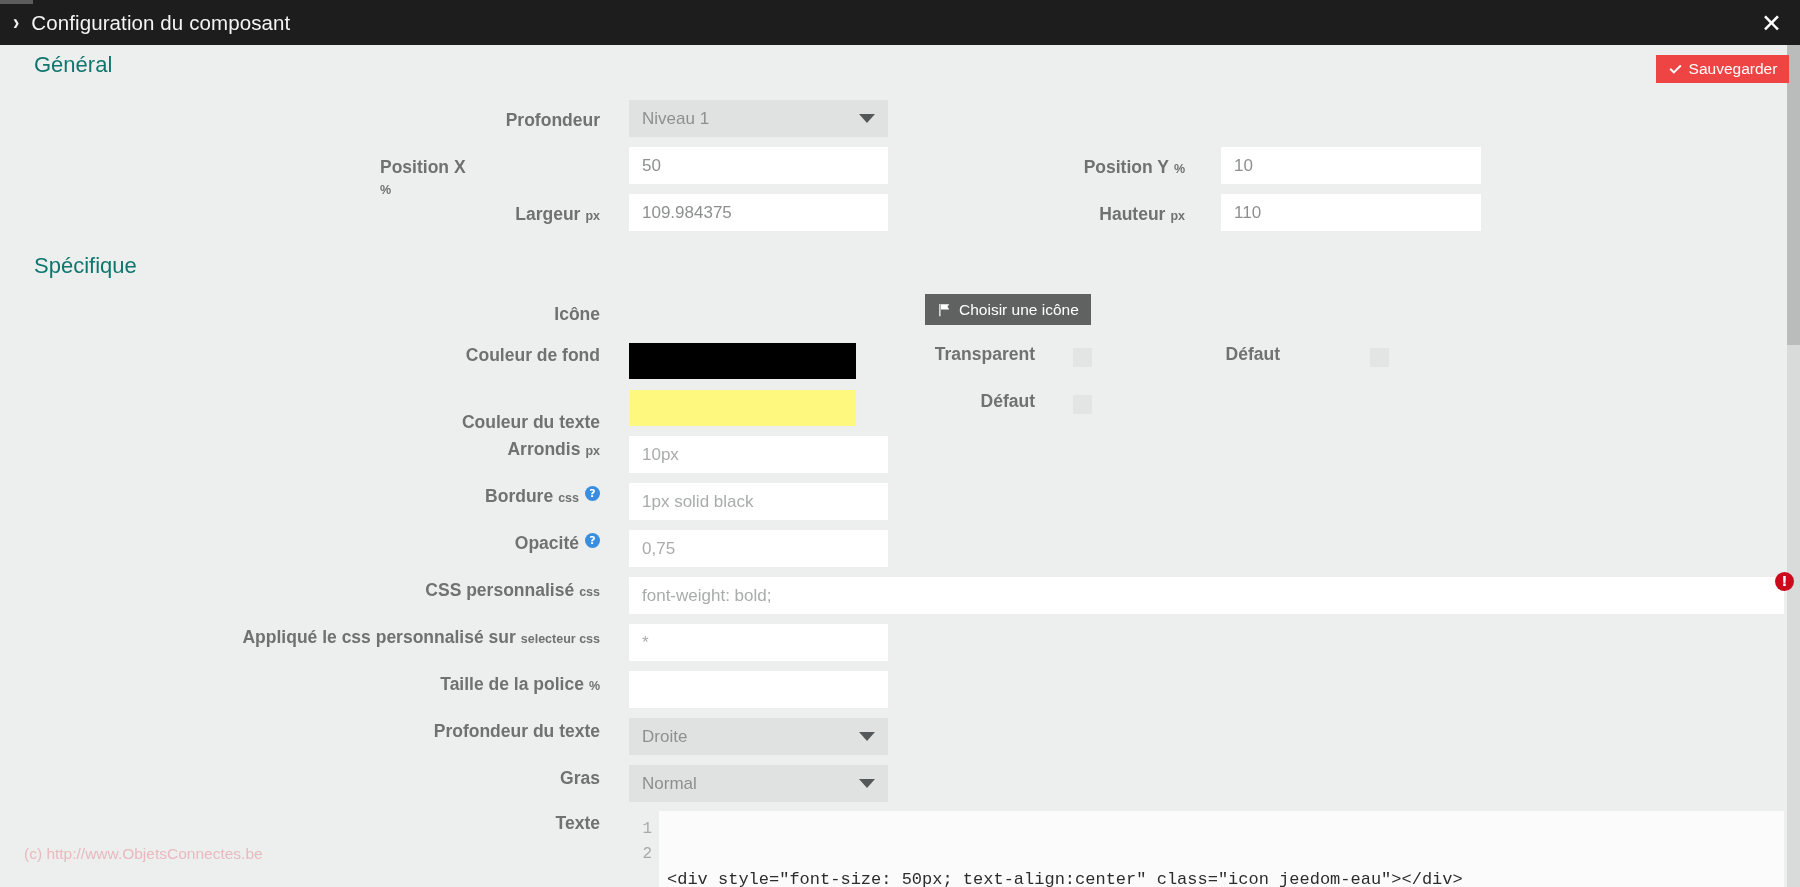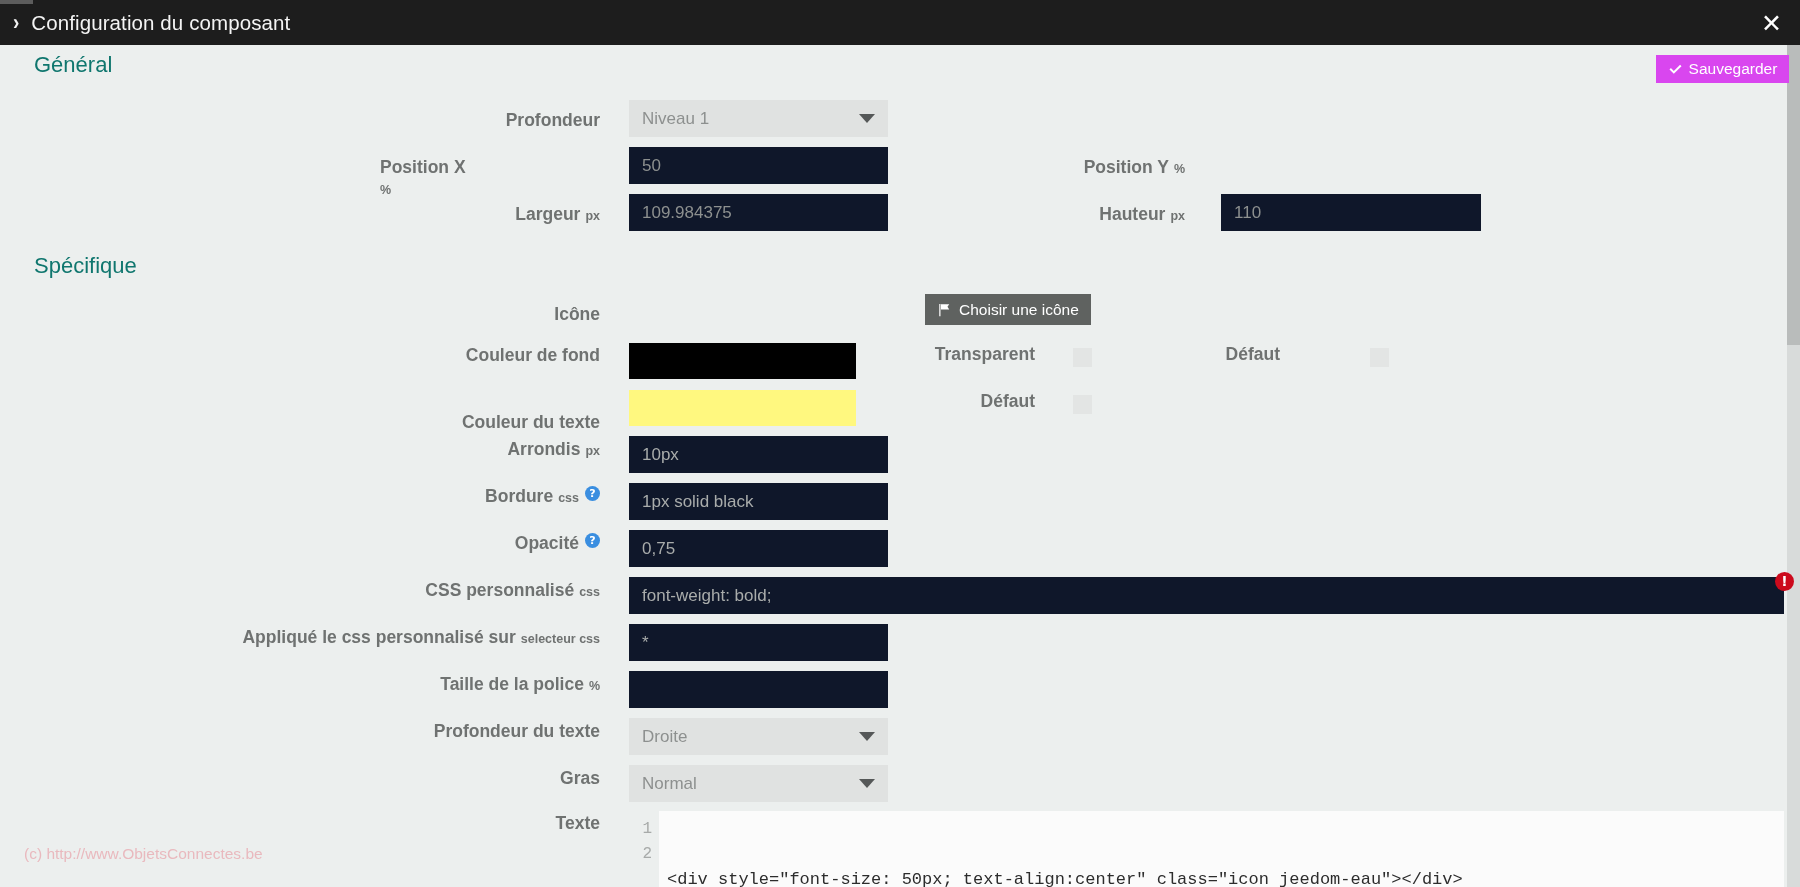--- a/index.html
+++ b/index.html
@@ -118,21 +118,21 @@
     text-align: center;
     position: relative;
     top: -5px;
     margin-left: 1px;
     cursor: pointer;
     font-family: "DejaVu Sans", sans-serif;
   }
 
   .field {
     position: absolute;
-    background: #0f172a;
+    background: #ffffff;
     border: none;
     height: 37px;
     color: #8d908f;
     font-size: 17px;
     font-family: "Liberation Sans", sans-serif;
     padding: 0 13px;
     outline: none;
   }
   .field::placeholder { color: #a9acab; }
 
@@ -269,21 +269,21 @@
     <span class="chev">›</span>
     <span class="title">Configuration du composant</span>
     <span class="closebtn">✕</span>
   </div>
 
   <div class="scroll-gutter"></div>
   <div class="scroll-thumb"></div>
 
   <div class="section-title" id="sec-general">Général</div>
 
-  <button class="btn-save" style="background: #d946ef;">
+  <button class="btn-save" style="background: #ef4444;">
     <svg width="15" height="15" viewBox="0 0 16 16">
       <path d="M6.2 12.6 1.6 8l1.5-1.5 3.1 3.1 6.7-6.7L14.4 4.4z" fill="#ffffff"></path>
     </svg>
     <span>Sauvegarder</span>
   </button>
 
   <div class="row-label" style="left:380px; top:110px; width:220px;">
     <span>Profondeur</span>
   </div>
   <div class="select-field" style="left:629px; top:100px; width:259px;">
@@ -300,20 +300,21 @@
   <div class="row-label" style="left:380px; top:204px; width:220px;">
     <span>Largeur</span>
     <span class="unit">px</span>
   </div>
   <input class="field" style="left: 629px; top: 194px; width: 259px;" value="109.984375">
 
   <div class="row-label" style="left:830px; top:157px; width:355px;">
     <span>Position Y</span>
     <span class="unit">%</span>
   </div>
+  <input class="field" style="left: 1221px; top: 147px; width: 260px;" value="10">
 
   <div class="row-label" style="left:830px; top:204px; width:355px;">
     <span>Hauteur</span>
     <span class="unit">px</span>
   </div>
   <input class="field" style="left: 1221px; top: 194px; width: 260px;" value="110">
 
   <div class="section-title" id="sec-specifique">Spécifique</div>
 
   <div class="row-label" style="left:380px; top:304px; width:220px;">

